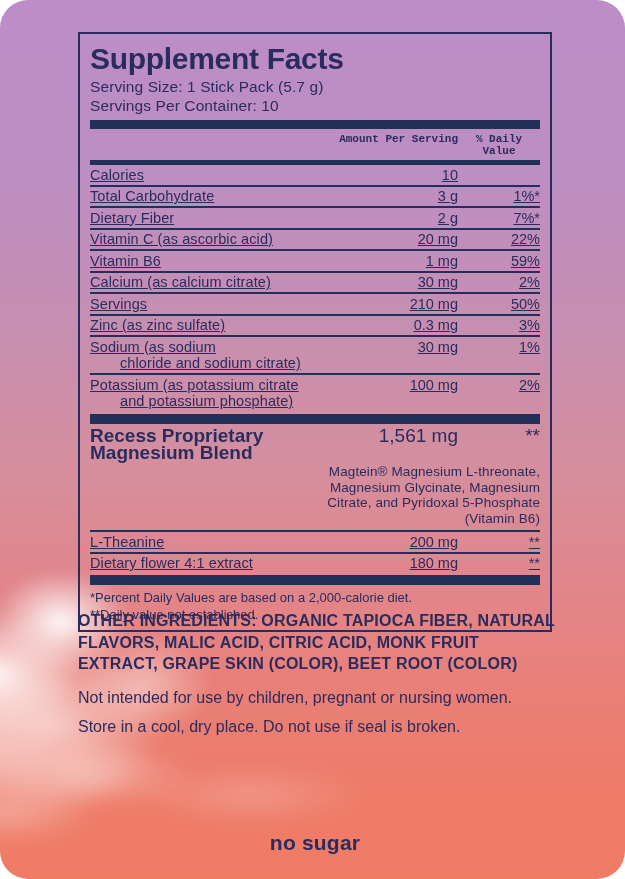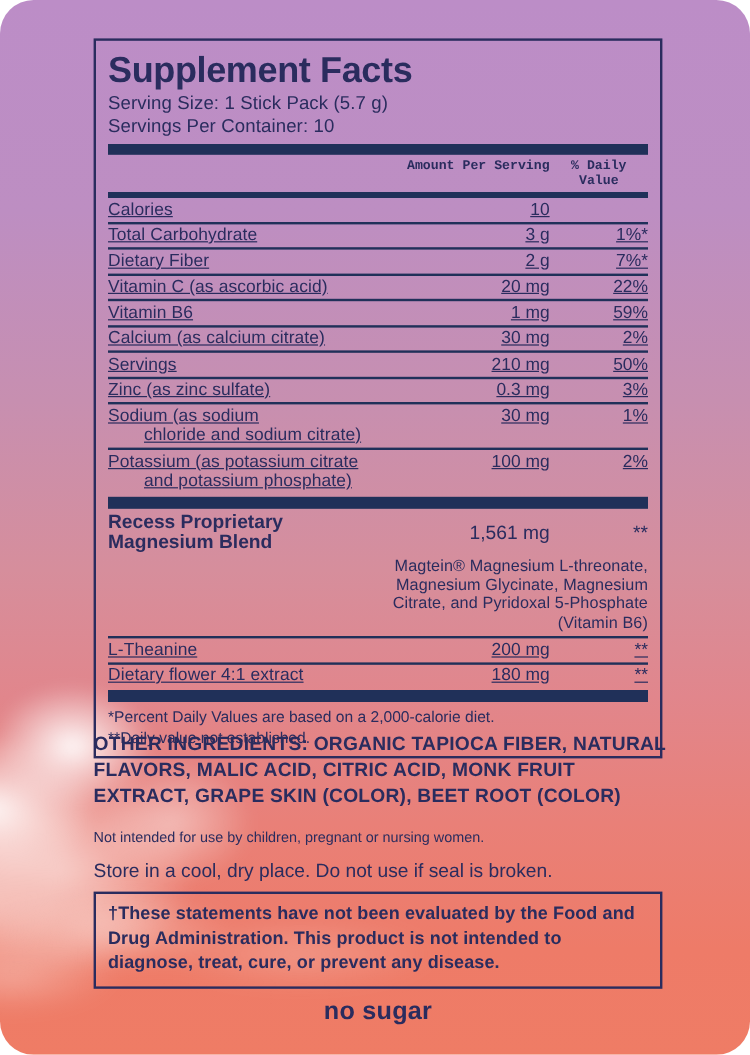--- a/index.html
+++ b/index.html
@@ -48,30 +48,30 @@
   .ch-amount{margin-left:auto;}
   .ch-dv{flex:0 0 82px;text-align:center;}
   .row{
     display:flex;align-items:flex-start;border-bottom:2px solid #203059;
     padding:1.5px 0 1.5px 0;font-size:14.5px;line-height:16.5px;text-decoration:underline;
   }
   .row.no-border{border-bottom:none;}
   .rname{white-space:pre-line;padding-left:30px;text-indent:-30px;letter-spacing:0.1px;}
   .ramount{margin-left:auto;white-space:nowrap;}
   .rdv{flex:0 0 82px;text-align:right;}
-  .blendrow{display:flex;align-items:center;padding:3px 0 0 0;font-size:16px;line-height:17px;}
+  .blendrow{display:flex;align-items:flex-start;padding:3px 0 0 0;font-size:19px;line-height:17px;}
   .bname{font-weight:bold;white-space:pre-line;}
   .desc{margin:3px 0 4px 36px;font-size:13.5px;line-height:15.5px;white-space:pre-line;letter-spacing:0.1px;text-align:right;}
   .sep{height:2px;background:#203059;}
   .footnotes{margin-top:5px;font-size:13px;line-height:16.5px;}
   .other{
     position:absolute;left:0;top:578px;width:478px;
     font-weight:bold;font-size:16px;line-height:21.5px;letter-spacing:0.2px;
   }
-  .warn{position:absolute;left:0;top:656px;width:478px;font-size:12px;line-height:20px;}
+  .warn{position:absolute;left:0;top:656px;width:478px;font-size:16px;line-height:20px;}
   .store{position:absolute;left:0;top:685px;width:478px;font-size:16px;line-height:20px;}
   .fda{
     position:absolute;left:0;top:711px;width:474px;box-sizing:border-box;
     border:2px solid #2a2c5e;padding:7px 10px 8px 10px;
     font-weight:bold;font-size:15px;line-height:20.5px;letter-spacing:0.1px;
   }
   .claim{
     position:absolute;left:0;top:799px;width:474px;text-align:center;
     font-weight:bold;font-size:21px;letter-spacing:0.2px;
   }
@@ -182,17 +182,16 @@
 
       <div class="footnotes">
         <div>*Percent Daily Values are based on a 2,000-calorie diet.</div>
         <div>**Daily value not established.</div>
       </div>
     </div>
 
     <div class="other">OTHER INGREDIENTS: ORGANIC TAPIOCA FIBER, NATURAL FLAVORS, MALIC ACID, CITRIC ACID, MONK FRUIT EXTRACT, GRAPE SKIN (COLOR), BEET ROOT (COLOR)</div>
     <div class="warn">Not intended for use by children, pregnant or nursing women.</div>
     <div class="store">Store in a cool, dry place. Do not use if seal is broken.</div>
-    <div class="fda">†These statements have not been evaluated by the Food and Drug Administration. This product is not intended to diagnose, treat, cure, or prevent any disease.</div>
     <div class="claim">no sugar</div>
 
   </div>
 </div>
 
 </body></html>

